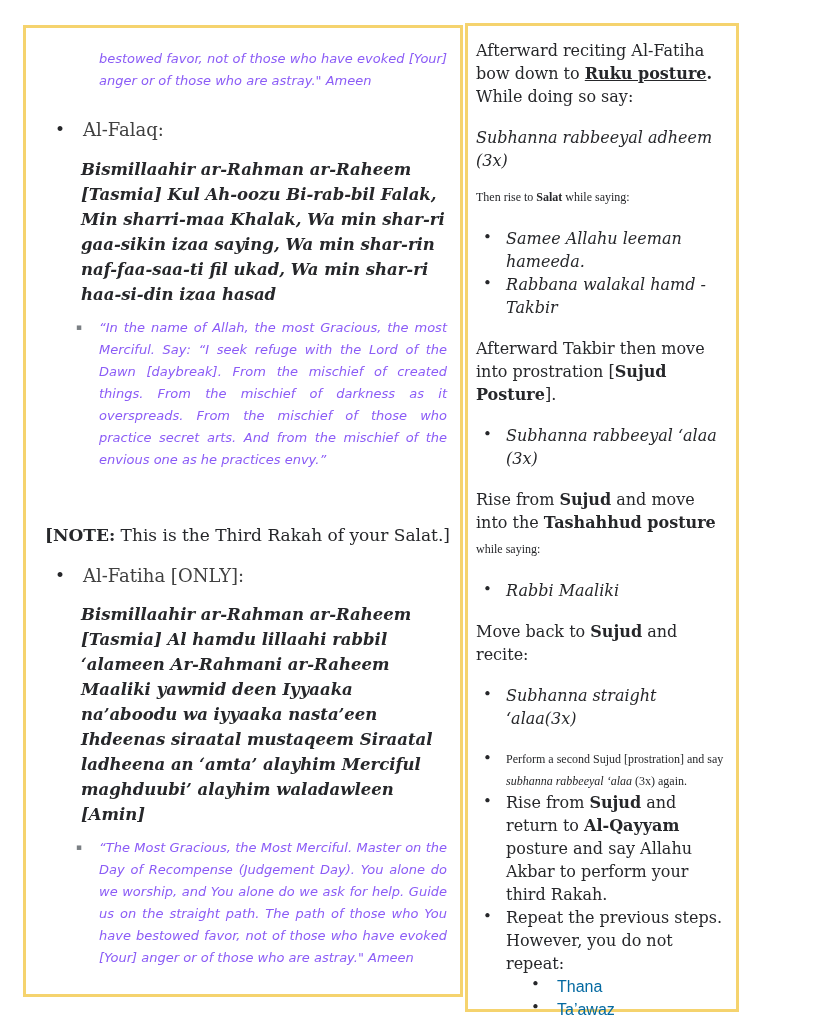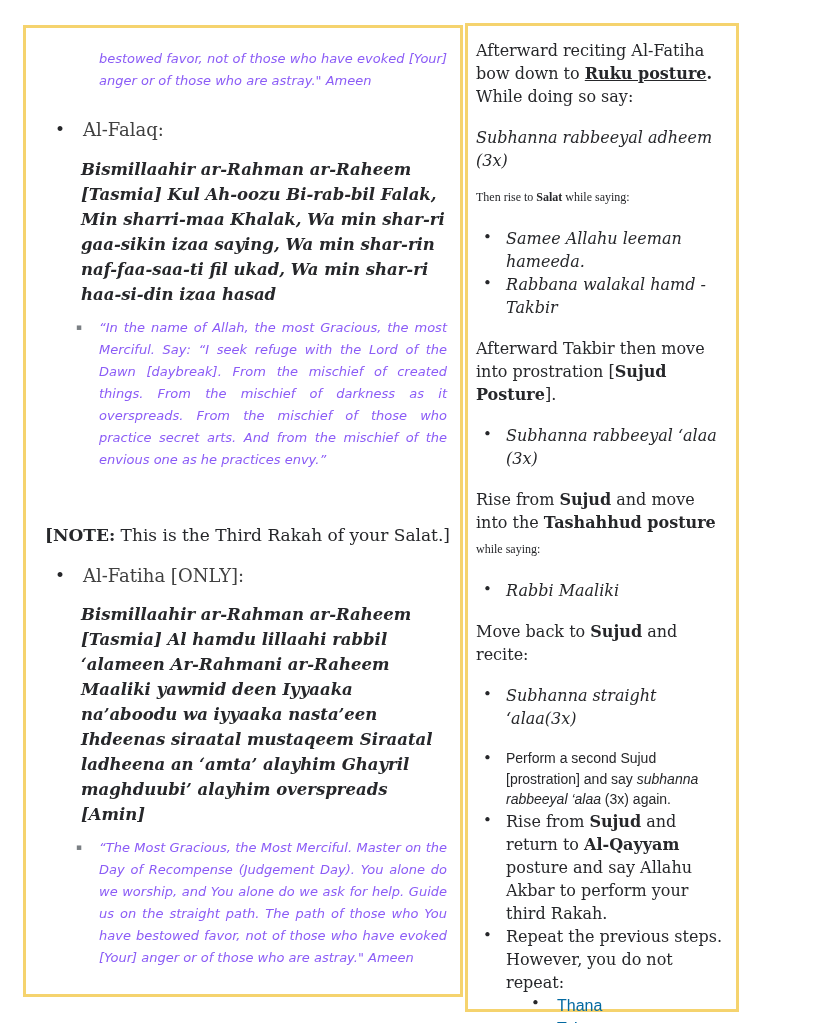--- a/index.html
+++ b/index.html
@@ -84,21 +84,21 @@
   .rli.italic .cont { font-style: italic; }
   .rsub { display: flex; align-items: flex-start; margin-left: 55px; }
   .rsub .dot { width: 26px; font-size: 15px; color: #26272A; flex: none; }
   .rsub .cont { font-family: Liberation Sans, sans-serif; font-size: 16px; line-height: 23px; color: #0369a1; text-align: center; }
 
   
   .b  { font-weight: bold; }
   .i  { font-style: italic; }
   .u  { text-decoration: underline; }
   .tm { font-family: Liberation Serif, serif; font-size: 12px; }
-  .sm { font-family: Liberation Sans, sans-serif; font-size: 14px; line-height: 19.5px; }
+  .sm { font-family: Liberation Serif, serif; font-size: 12px; line-height: 19.5px; }
   .sm-item .cont { line-height: 20px; }
 </style>
 </head>
 <body>
 
 <div class="page">
 
   <section class="panel left">
 
     <p class="gq carryover">bestowed favor, not of those who have evoked [Your] anger or of those who are astray." Ameen</p>
@@ -115,21 +115,21 @@
       <p class="gq">“In the name of Allah, the most Gracious, the most Merciful.  Say: “I seek refuge with the Lord of the Dawn [daybreak]. From the mischief of created things.  From the mischief of darkness as it overspreads.  From the mischief of those who practice secret arts. And from the mischief of the envious one as he practices envy.”</p>
     </div>
 
     <p class="note"><span class="b">[NOTE:</span><span> This is the Third Rakah of your Salat.]</span></p>
 
     <div class="li-row mt18">
       <span class="dot">•</span>
       <span class="li-heading">Al-Fatiha [ONLY]:</span>
     </div>
 
-    <p class="arabic mt16">Bismillaahir ar-Rahman ar-Raheem [Tasmia] Al hamdu lillaahi rabbil ‘alameen Ar-Rahmani ar-Raheem Maaliki yawmid deen Iyyaaka na’aboodu wa iyyaaka nasta’een Ihdeenas siraatal mustaqeem Siraatal ladheena an ‘amta’ alayhim Ghayril maghduubi’ alayhim overspreads [Amin]</p>
+    <p class="arabic mt16">Bismillaahir ar-Rahman ar-Raheem [Tasmia] Al hamdu lillaahi rabbil ‘alameen Ar-Rahmani ar-Raheem Maaliki yawmid deen Iyyaaka na’aboodu wa iyyaaka nasta’een Ihdeenas siraatal mustaqeem Siraatal ladheena an ‘amta’ alayhim Merciful maghduubi’ alayhim waladawleen [Amin]</p>
 
     <div class="sq-row">
       <span class="sq">▪</span>
       <p class="gq">“The Most Gracious, the Most Merciful.  Master on the Day of Recompense (Judgement Day). You alone do we worship, and You alone do we ask for help.  Guide us on the straight path.   The path of those who You have bestowed favor, not of those who have evoked [Your] anger or of those who are astray." Ameen</p>
     </div>
 
   </section>
 
   <section class="panel right">
 

